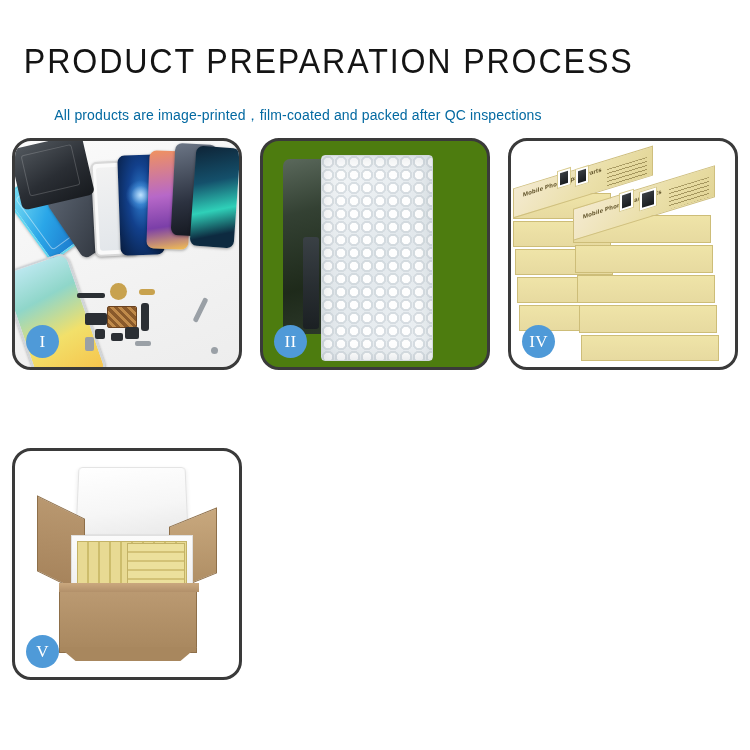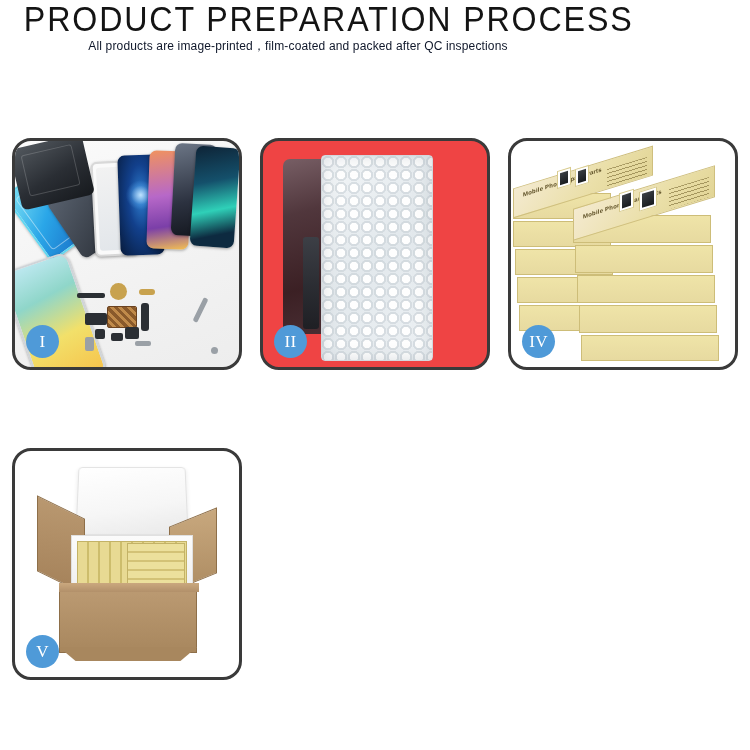--- a/index.html
+++ b/index.html
@@ -8,40 +8,40 @@
   body {
     width: 750px;
     height: 750px;
     background: #ffffff;
     font-family: "Liberation Sans", sans-serif;
     overflow: hidden;
     position: relative;
   }
 
   
-  .header { width: 596px; text-align: center; }
+  .header { width: 596px; padding-top: 42px; text-align: center; }
 
   .title {
     font-family: "Liberation Sans", sans-serif;
     font-size: 35px;
     font-weight: 400;
     letter-spacing: 2.0px;
     color: #141414;
     line-height: 38px;
     transform: scaleX(0.92);
     white-space: nowrap;
   }
 
   .subtitle {
     font-family: "Liberation Sans", sans-serif;
-    font-size: 12px;
+    font-size: 14px;
     font-weight: 400;
-    color: #0f172a;
+    color: #0369a1;
     letter-spacing: 0.15px;
-    margin-top: 0;
+    margin-top: 27px;
     white-space: nowrap;
   }
 
   
   .grid {
     position: absolute;
     left: 12px;
     top: 138px;
     width: 726px;
     height: 542px;
@@ -158,21 +158,21 @@
   .cmp { position:absolute; background:#2b2f34; border-radius:2px; }
   .cmp.gold { background:#c8a24e; }
   .cmp.chip {
     background: repeating-linear-gradient(45deg,#8a5a2b 0 3px,#c08a4a 3px 6px);
     border:1px solid #6b421f;
   }
   .cmp.silver { background:#9aa0a6; }
   .cmp.round { border-radius:50%; }
 
   
-  .p2 { background:#ef4444; }
+  .p2 { background:#4d7c0f; }
   .bubblebag {
     position:absolute; left:58px; top:14px; width:112px; height:206px;
     background:
       radial-gradient(circle at 6px 6px, rgba(255,255,255,.95) 0 4px, rgba(198,206,212,.55) 4.5px 6px, transparent 6.5px),
       linear-gradient(135deg,#f3f6f8 0%,#e2e8ec 50%,#eef2f5 100%);
     background-size: 13px 13px, 100% 100%;
     border:1px solid #d2d8dd;
     border-radius:4px;
     box-shadow: inset 0 0 18px rgba(150,160,170,.35);
   }

